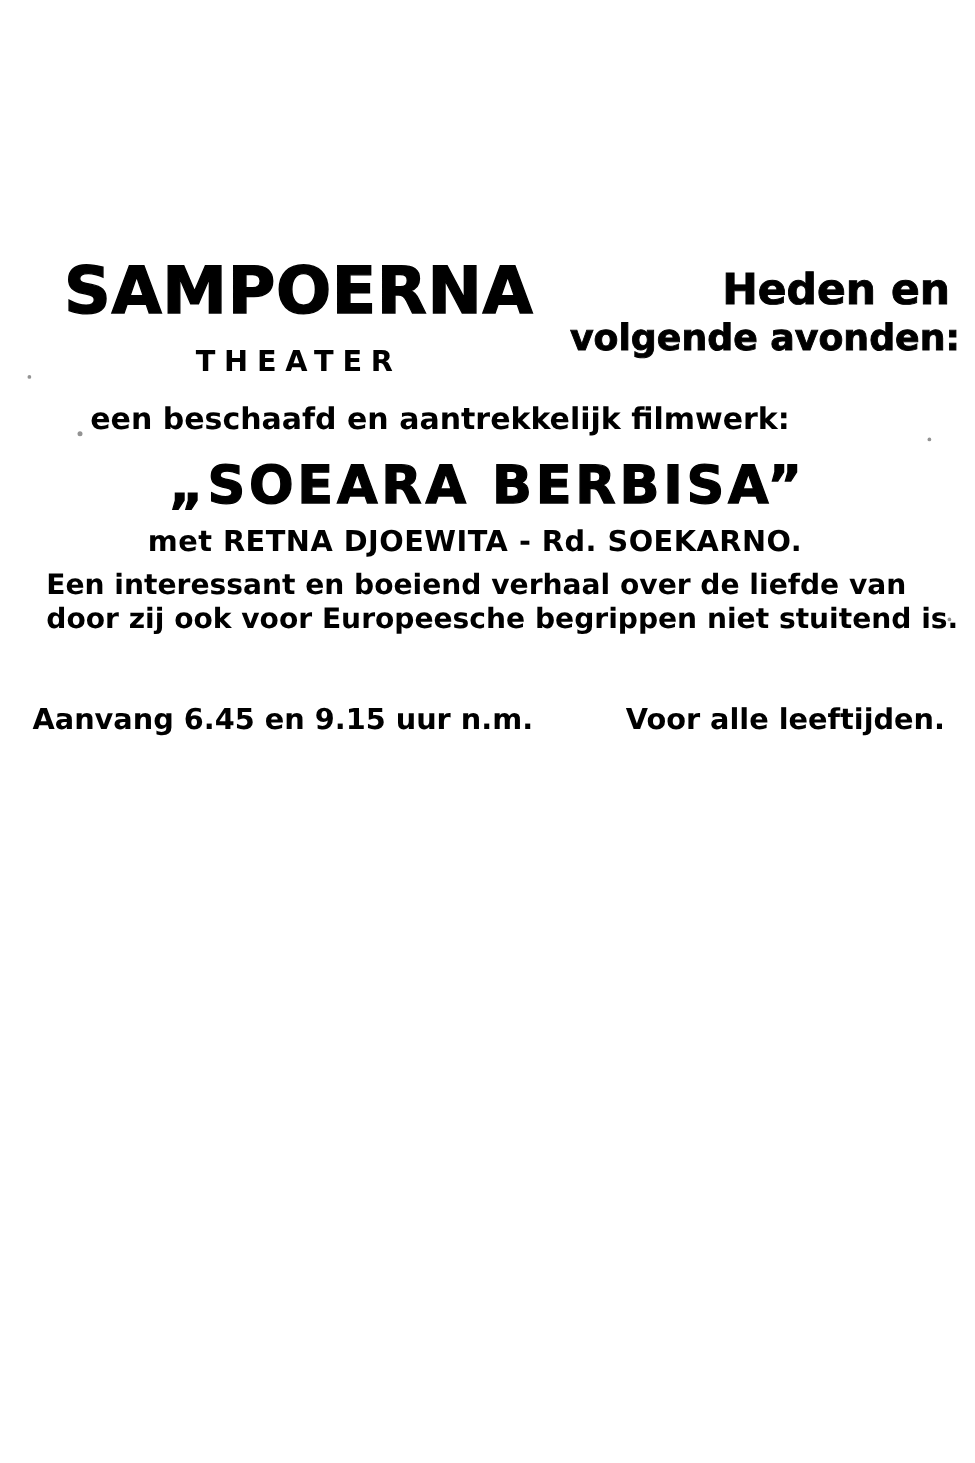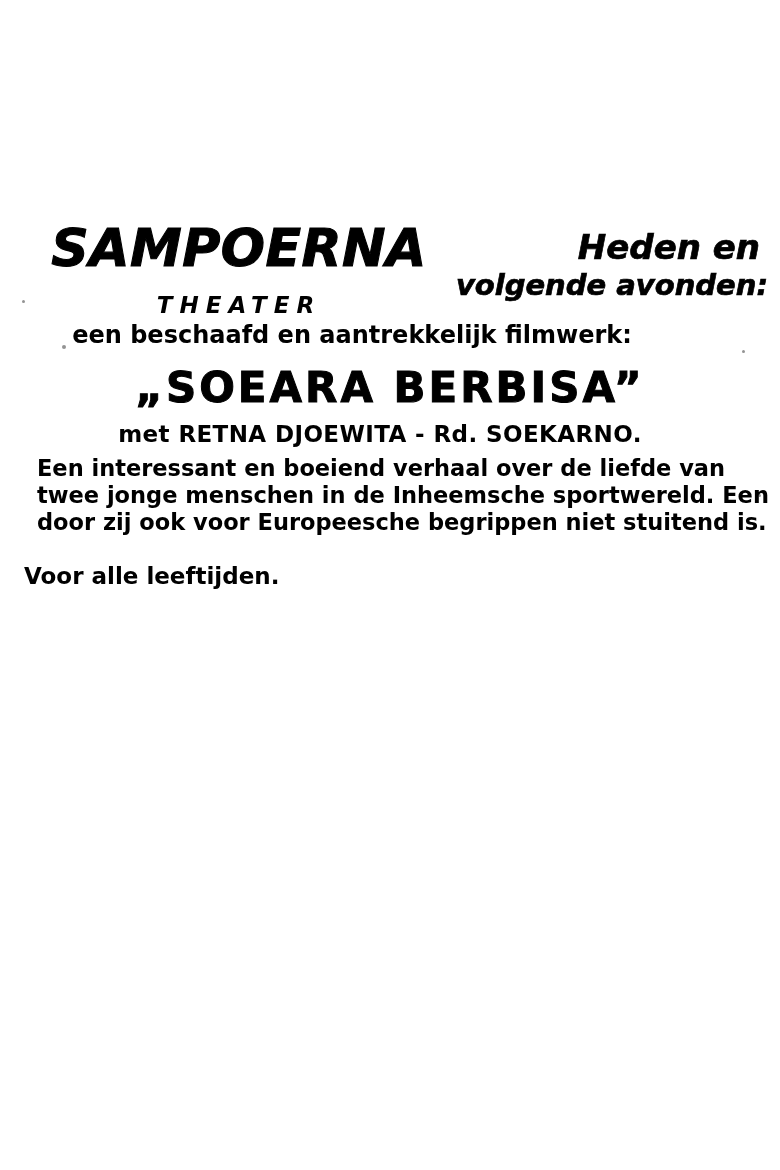--- a/index.html
+++ b/index.html
@@ -21,24 +21,23 @@
     left: 0;
     top: 0;
     width: 780px;
     height: 1170px;
   }
 
   
   .header-row {
     position: absolute;
     left: 0;
-    top: 220px;
+    top: 205px;
     width: 624px;
     height: 110px;
-    font-style: italic;
   }
 
   .theater-name {
     position: absolute;
     left: 24px;
     top: 0px;
     width: 430px;
     text-align: center;
     font-family: "DejaVu Sans", sans-serif;
     font-weight: bold;
@@ -184,25 +183,25 @@
   </div>
 
   <div class="tagline">een beschaafd en aantrekkelijk filmwerk:</div>
 
   <div class="film-title">„SOEARA BERBISA”</div>
 
   <div class="cast">met RETNA DJOEWITA - Rd. SOEKARNO.</div>
 
   <div class="body-copy">
     <span class="line">Een  interessant  en  boeiend  verhaal  over  de  liefde  van</span>
-    <span class="line">twee jonge menschen in de Inheemsche sportwereld. Een</span>
     <span class="line">door zij ook voor Europeesche begrippen niet stuitend is.</span>
   </div>
 
   <div class="footer-row">
+    <span class="showtimes">Aanvang 6.45 en 9.15 uur n.m.</span>
     <span class="rating">Voor alle leeftijden.</span>
   </div>
 
   <div class="speck" style="left:62px; top:345px; width:4px; height:4px;"></div>
   <div class="speck" style="left:742px; top:350px; width:3px; height:3px;"></div>
   <div class="speck" style="left:758px; top:494px; width:3px; height:3px;"></div>
   <div class="speck" style="left:22px; top:300px; width:3px; height:3px;"></div>
 
 </div>
 

